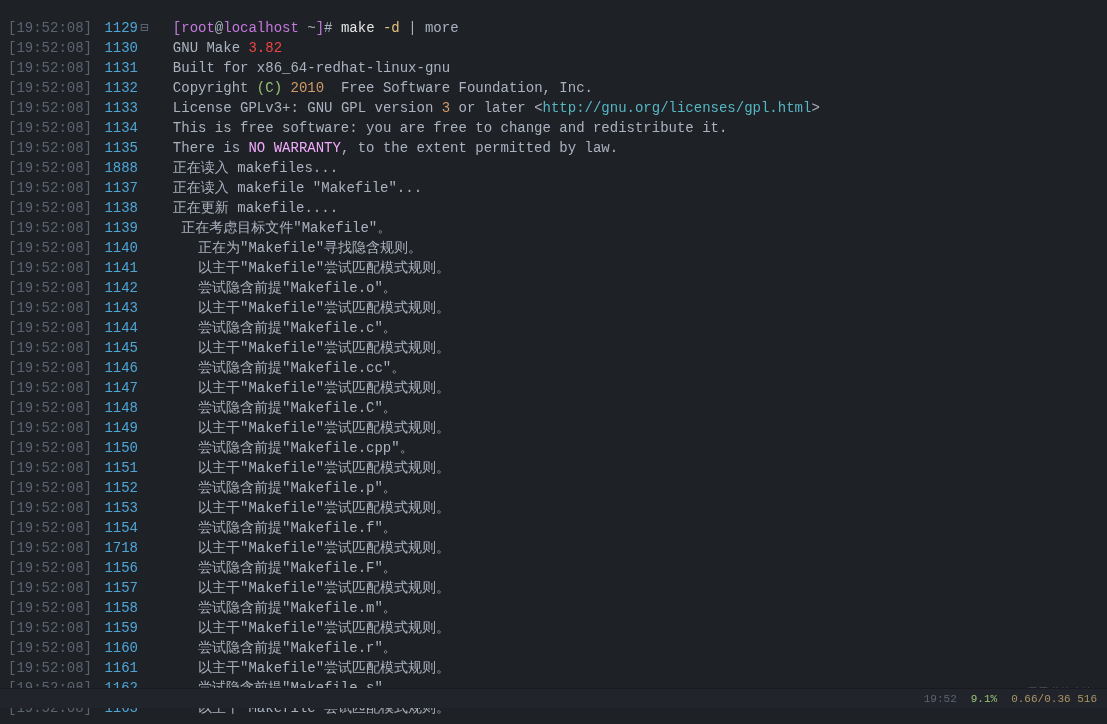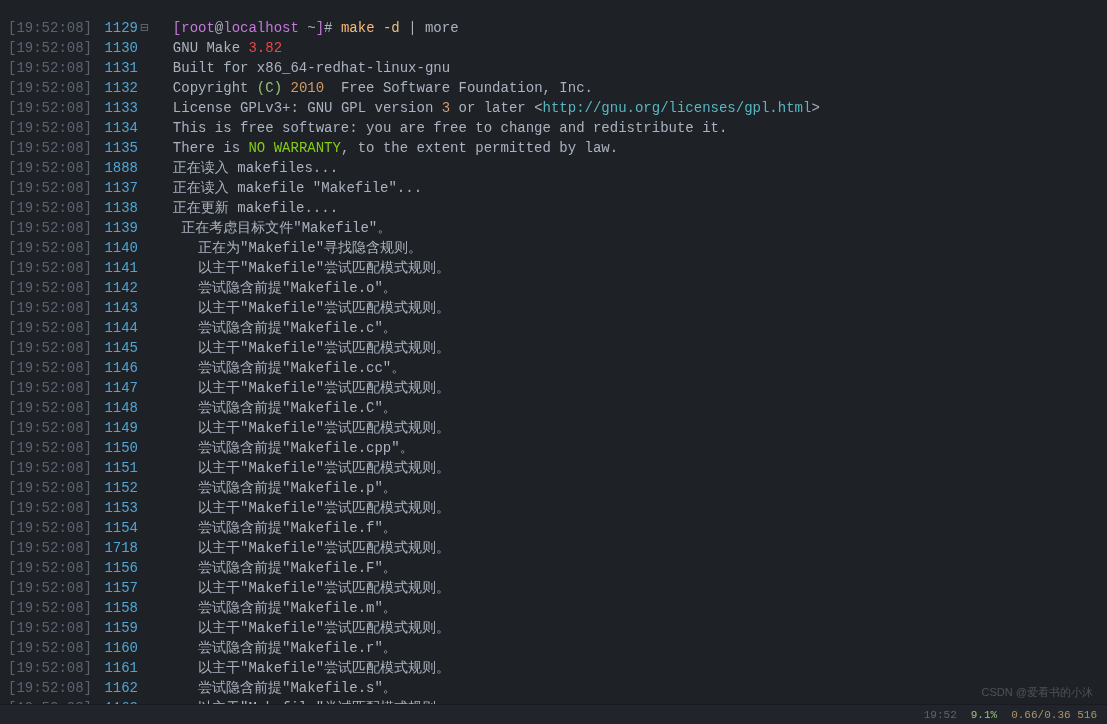--- a/index.html
+++ b/index.html
@@ -25,38 +25,38 @@
 }
 .timestamp { color: #5c6370; }
 .lineno { color: #4fa6d8; margin-left: 4px; }
 .fold { color: #5c6370; margin-left: 2px; width: 12px; display: inline-block; }
 .content { margin-left: 4px; }
 .prompt-bracket { color: #c678dd; }
 .prompt-user { color: #c678dd; }
 .prompt-at { color: #abb2bf; }
 .prompt-path { color: #abb2bf; }
 .prompt-hash { color: #abb2bf; }
-.cmd { color: #fdba74; }
+.cmd { color: #e5e5e5; }
 .flag { color: #e5c07b; }
 .pipe { color: #abb2bf; }
 .more { color: #abb2bf; }
 .version { color: #ef4444; }
 .copyright-c { color: #98c379; }
 .year { color: #d19a66; }
 .plus { color: #abb2bf; }
 .three { color: #d19a66; }
 .url { color: #56b6c2; }
 .angle { color: #abb2bf; }
-.no-warranty { color: #84cc16; }
+.no-warranty { color: #f0abfc; }
 .text { color: #abb2bf; }
 .colon { color: #abb2bf; }
 
 .statusbar {
   position: absolute;
-  bottom: 0;
+  bottom: 16px;
   left: 0;
   right: 0;
   height: 20px;
   background: #21252b;
   border-top: 1px solid #181a1f;
   display: flex;
   justify-content: flex-end;
   align-items: center;
   padding: 0 10px;
   font-size: 11px;

